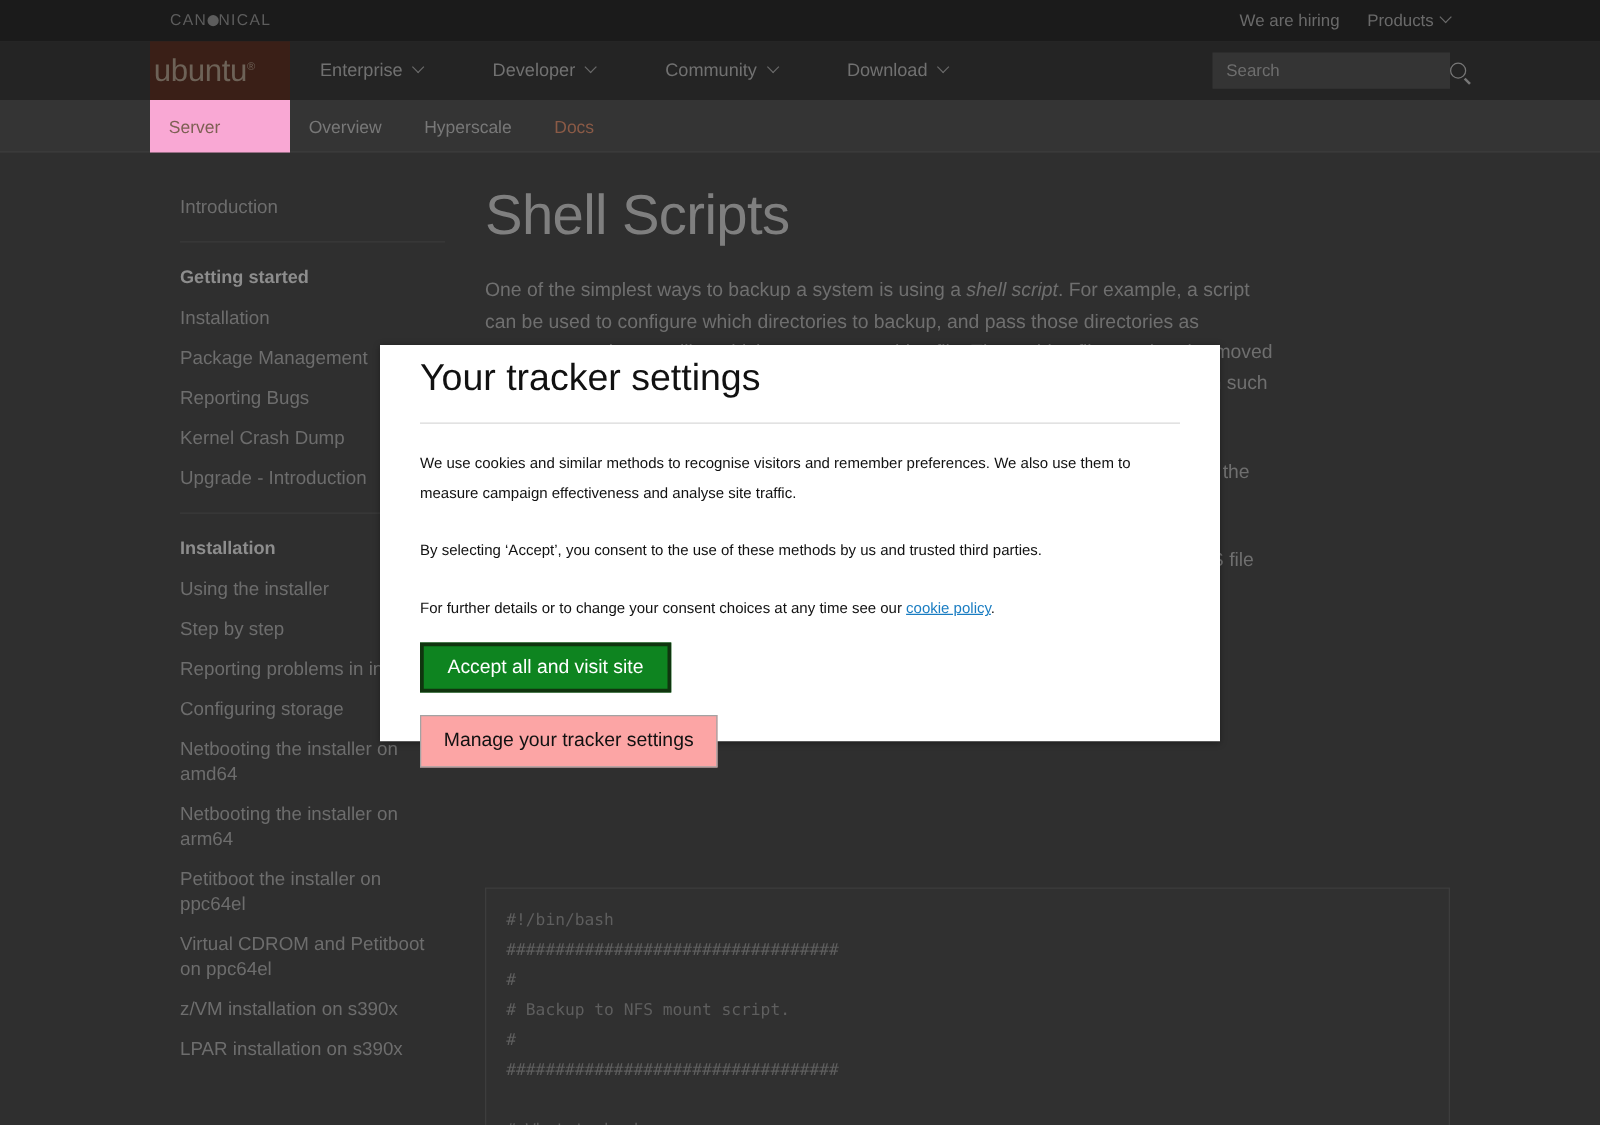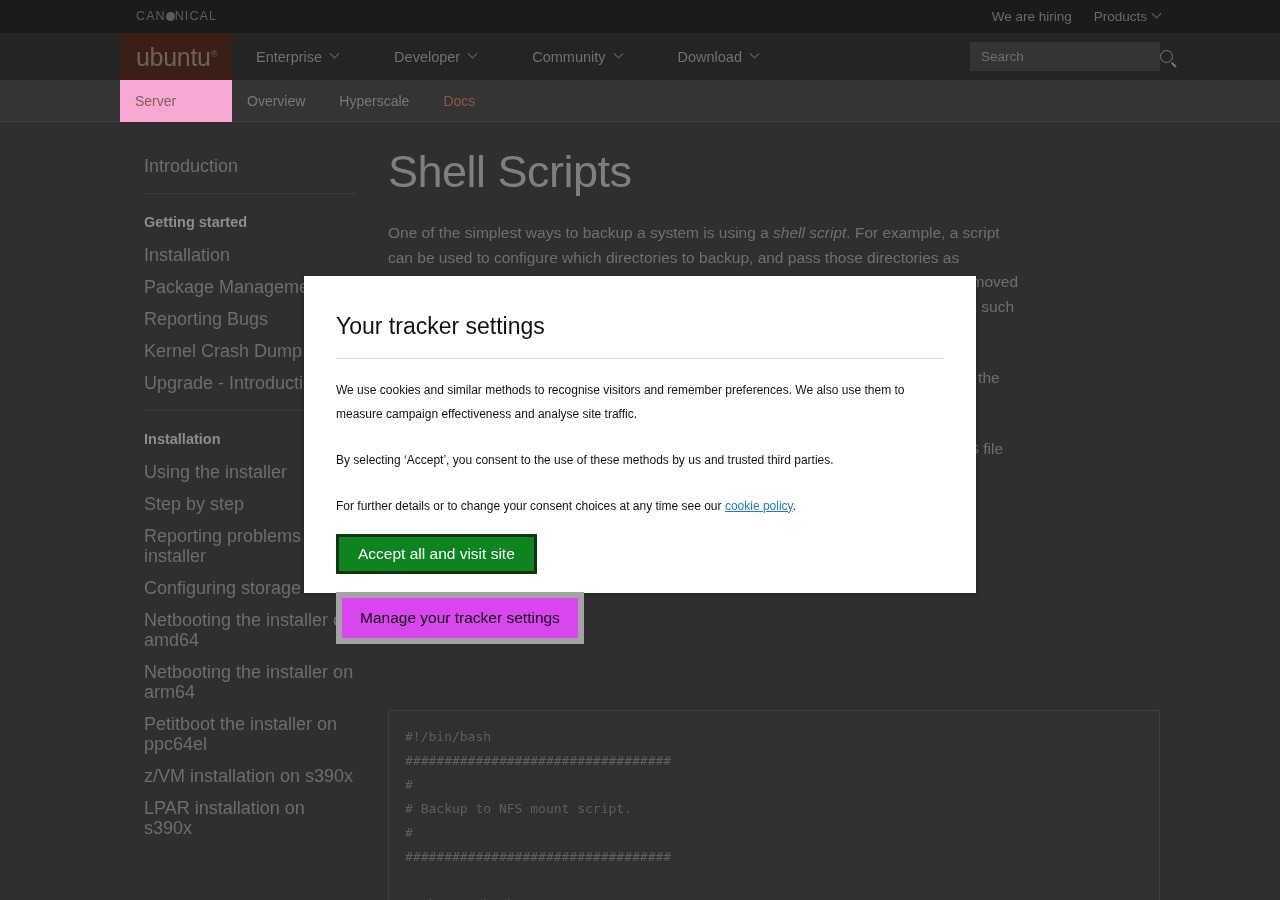--- a/index.html
+++ b/index.html
@@ -72,21 +72,21 @@
     background: #242424;
   }
   .ubuntu-block {
     position: absolute;
     left: 120px; top: 0;
     width: 112px; height: 47px;
     background: #3a1f17;
   }
   .ubuntu-word {
     position: absolute;
-    left: 136px; top: 10px;
+    left: 123px; top: 10px;
     font-size: 25px;
     color: #6d6257;
     letter-spacing: -0.3px;
     font-family: "Liberation Sans", sans-serif;
   }
   .ubuntu-word sup { font-size: 9px; vertical-align: super; }
   .nav-items {
     position: absolute;
     left: 256px; top: 0;
     height: 47px;
@@ -165,21 +165,21 @@
   
   .content-row { position: relative; }
   .sidebar {
     position: absolute;
     left: 144px; top: 34px;
     width: 212px;
   }
   .side-link {
     display: block;
     color: #6d6d6d;
-    font-size: 18px;
+    font-size: 15px;
     line-height: 20px;
     text-decoration: none;
     margin-bottom: 12px;
   }
   .side-head {
     display: block;
     color: #8d8d8d;
     font-size: 14.5px;
     font-weight: bold;
     line-height: 20px;
@@ -237,22 +237,22 @@
     position: absolute;
     left: 304px; top: 276px;
     width: 672px; height: 317px;
     background: #ffffff;
     z-index: 50;
     padding: 0 32px;
     box-shadow: 0 1px 5px rgba(0,0,0,0.35);
   }
   .modal h2 {
     margin: 0;
-    padding-top: 36px;
-    font-size: 23px;
+    padding-top: 7px;
+    font-size: 30px;
     font-weight: 300;
     color: #111111;
     line-height: 1.3;
   }
   .modal-rule {
     height: 1px;
     background: #d9d9d9;
     margin: 16px 0 19px 0;
   }
   .modal p {
@@ -273,23 +273,23 @@
     border: none;
     outline: 3px solid #10350f;
     outline-offset: -3px;
     font-size: 15.5px;
     font-family: "Liberation Sans", sans-serif;
     padding: 10px 22px;
     cursor: pointer;
     line-height: 20px;
   }
   .btn-manage {
-    background: #d946ef;
+    background: #fca5a5;
     color: #111111;
-    border: 6px solid #a3a3a3;
+    border: 1px solid #a3a3a3;
     font-size: 15.5px;
     font-family: "Liberation Sans", sans-serif;
     padding: 10px 18px;
     cursor: pointer;
     line-height: 20px;
   }
 </style>
 </head>
 <body>
 
@@ -364,20 +364,21 @@
       <div class="side-sep"></div>
 
       <div class="side-head">Installation</div>
       <a href="#" class="side-link">Using the installer</a>
       <a href="#" class="side-link">Step by step</a>
       <a href="#" class="side-link">Reporting problems in installer</a>
       <a href="#" class="side-link">Configuring storage</a>
       <a href="#" class="side-link">Netbooting the installer on amd64</a>
       <a href="#" class="side-link">Netbooting the installer on arm64</a>
       <a href="#" class="side-link">Petitboot the installer on ppc64el</a>
+      <a href="#" class="side-link">Virtual CDROM and Petitboot on ppc64el</a>
       <a href="#" class="side-link">z/VM installation on s390x</a>
       <a href="#" class="side-link">LPAR installation on s390x</a>
     </nav>
 
     <main class="main">
       <h1 class="page-title">Shell Scripts</h1>
       <p><span>One of the simplest ways to backup a system is using a </span><em>shell script</em><span>. For example, a script can be used to configure which directories to backup, and pass those directories as arguments to the tar utility, which creates an archive file. The archive file can then be moved or copied to another location. The archive can also be created on a remote file system such as an NFS mount.</span></p>
       <p>The tar utility creates one archive file out of many files or directories. tar can also filter the files through compression utilities, thus reducing the size of the archive file.</p>
       <p>The following shell script uses tar to create an archive file on a remotely mounted NFS file system. The archive filename is determined using additional command line utilities.</p>
       <div class="codeblock">

